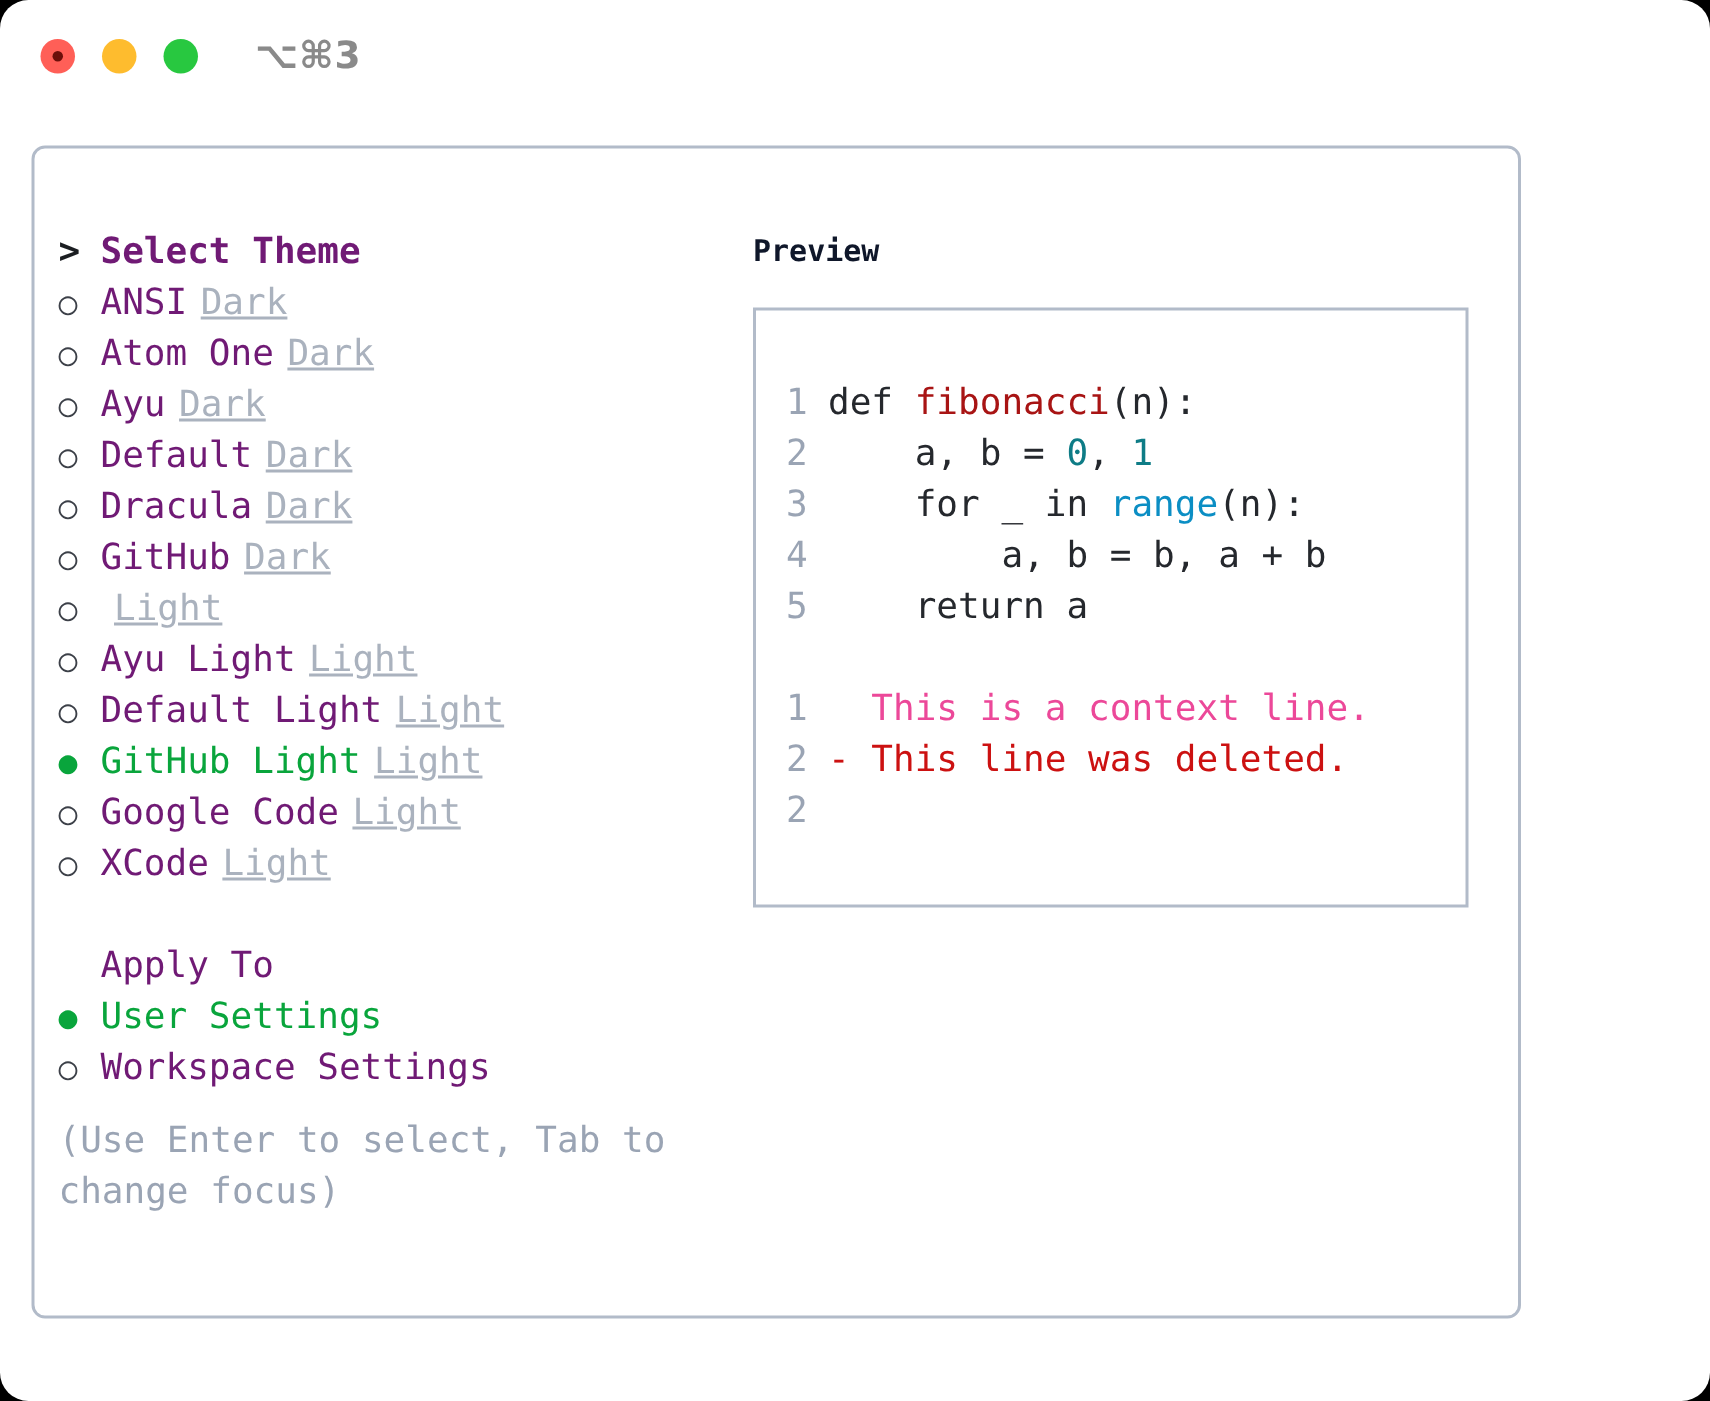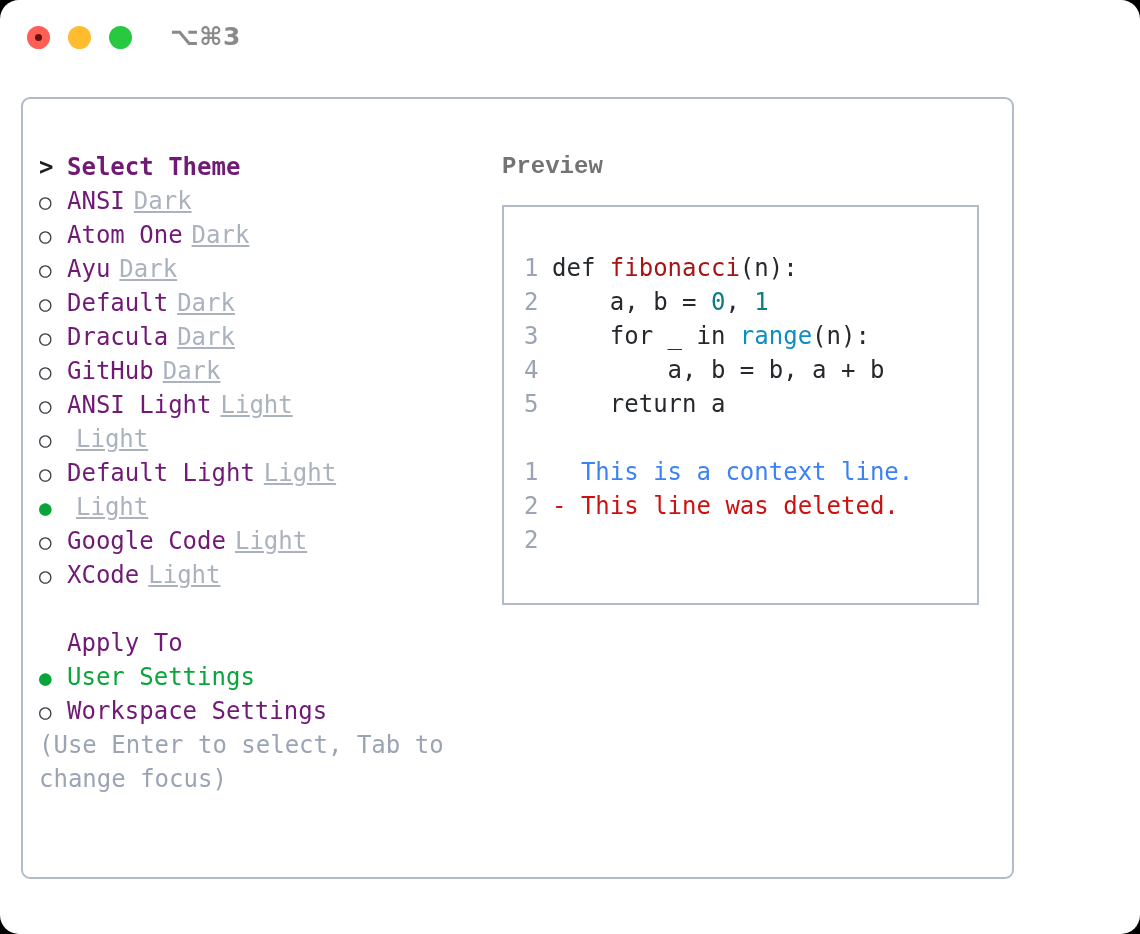--- a/index.html
+++ b/index.html
@@ -123,42 +123,41 @@
   .variant {
     color: #aab2be;
     margin-left: 9px;
     text-decoration: underline;
   }
   .header-line .label { font-weight: bold; }
 
   .spacer { height: 34px; }
 
   .hint {
-    margin-top: 0;
+    margin-top: 15px;
     font-size: 24px;
     line-height: 34px;
     color: #9aa4b4;
     width: 420px;
     white-space: pre-wrap;
   }
 
   
   .right-col {
     position: absolute;
     left: 479px;
     top: 51px;
     width: 490px;
   }
   .preview-title {
-    font-size: 24px;
+    font-size: 20px;
     line-height: 34px;
     font-weight: bold;
-    color: #737373;
-    white-space: pre;
-    font-family: Liberation Mono, monospace;
+    color: #0f172a;
+    white-space: pre;
   }
   .preview-box {
     margin-top: 21px;
     width: 477px;
     height: 400px;
     border: 2px solid #b2bbc9;
     box-sizing: border-box;
     background: #ffffff;
     padding: 44px 0 0 20px;
   }
@@ -174,21 +173,21 @@
     width: 28px;
     flex: 0 0 28px;
     color: #9aa4b4;
     text-align: left;
   }
   .code-text { white-space: pre; }
   .tok-fn    { color: #a81414; }
   .tok-num   { color: #0e7c86; }
   .tok-call  { color: #0b8ec4; }
   .blank-line { height: 34px; }
-  .diff-ctx  { color: #3b82f6; }
+  .diff-ctx  { color: #ec4899; }
   .diff-del  { color: #cc1111; }
   .diff-add  { color: #0ac414; }
 </style>
 </head>
 <body>
 
 <div class="window">
 
   <div class="titlebar">
     <div class="lights">
@@ -209,24 +208,24 @@
           <span class="label">Select Theme</span>
         </div>
 
         <div id="theme-list">
             <div class="line"><span class="bullet">○</span><span class="label">ANSI</span><span class="variant">Dark</span></div>
             <div class="line"><span class="bullet">○</span><span class="label">Atom One</span><span class="variant">Dark</span></div>
             <div class="line"><span class="bullet">○</span><span class="label">Ayu</span><span class="variant">Dark</span></div>
             <div class="line"><span class="bullet">○</span><span class="label">Default</span><span class="variant">Dark</span></div>
             <div class="line"><span class="bullet">○</span><span class="label">Dracula</span><span class="variant">Dark</span></div>
             <div class="line"><span class="bullet">○</span><span class="label">GitHub</span><span class="variant">Dark</span></div>
-            <div class="line"><span class="bullet">○</span><span class="label">ANSI Light</span><span class="variant">Light</span></div>
             <div class="line"><span class="bullet">○</span><span class="variant">Light</span></div>
+            <div class="line"><span class="bullet">○</span><span class="label">Ayu Light</span><span class="variant">Light</span></div>
             <div class="line"><span class="bullet">○</span><span class="label">Default Light</span><span class="variant">Light</span></div>
-            <div class="line"><span class="bullet sel">●</span><span class="variant">Light</span></div>
+            <div class="line"><span class="bullet sel">●</span><span class="label sel">GitHub Light</span><span class="variant">Light</span></div>
             <div class="line"><span class="bullet">○</span><span class="label">Google Code</span><span class="variant">Light</span></div>
             <div class="line"><span class="bullet">○</span><span class="label">XCode</span><span class="variant">Light</span></div>
           </div>
 
         <div class="spacer"></div>
 
         <div class="line">
           <span class="bullet"> </span>
           <span class="label">Apply To</span>
         </div>

